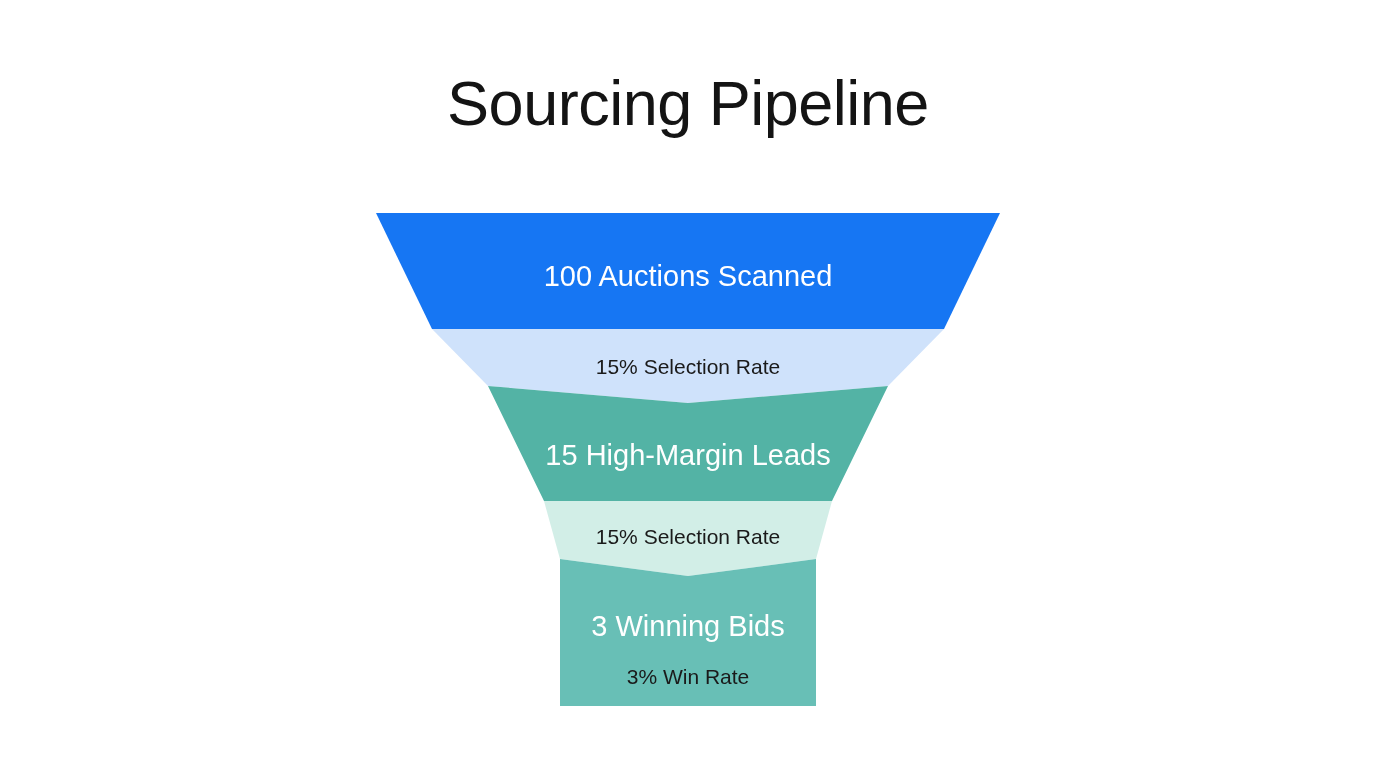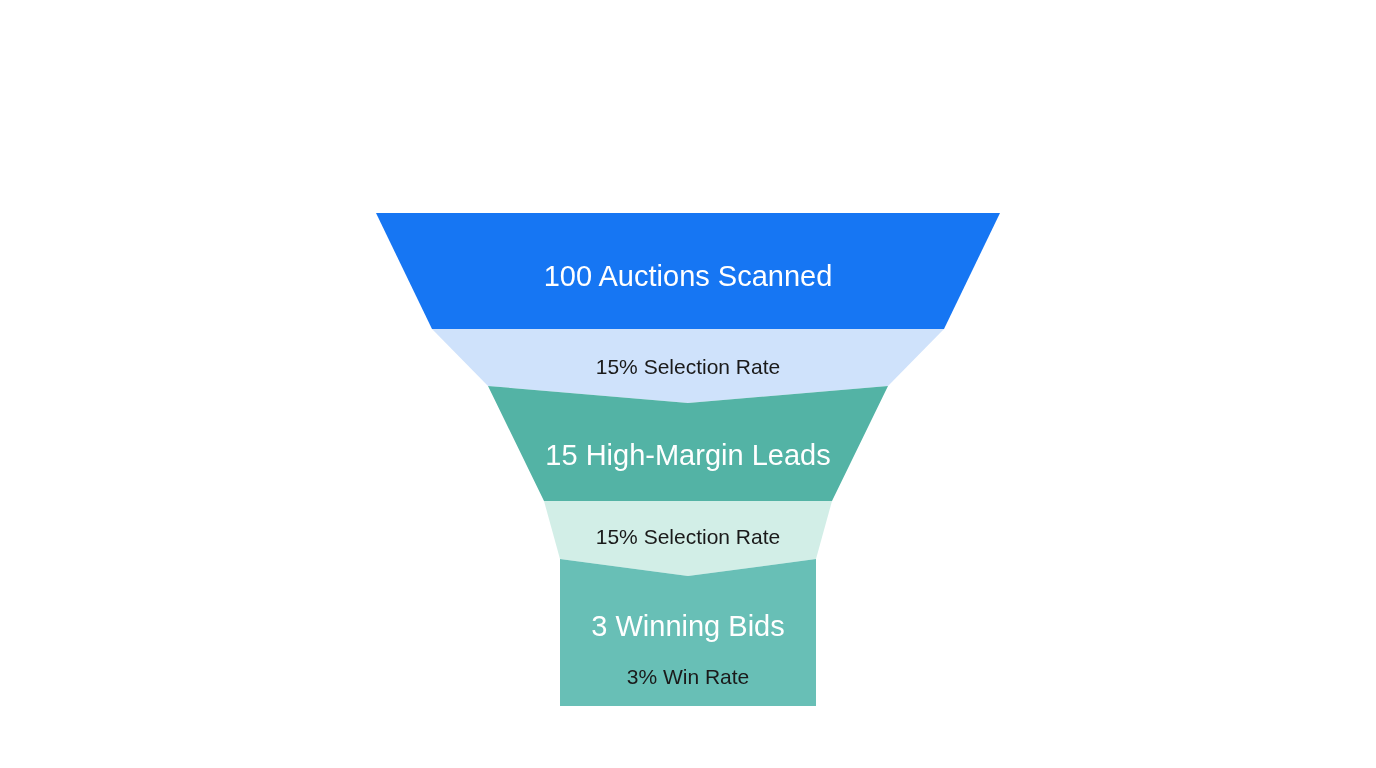--- a/index.html
+++ b/index.html
@@ -56,20 +56,21 @@
     font-size: 21px;
     font-weight: 400;
     fill: #1a1a1a;
   }
 </style>
 </head>
 <body style="background: rgb(255, 255, 255);">
 
 <div class="canvas" style="background: rgb(255, 255, 255);">
 
+  <div class="chart-title">Sourcing Pipeline</div>
 
   <div class="funnel-wrap">
     <svg class="funnel" viewBox="0 0 1376 768" xmlns="http://www.w3.org/2000/svg">
 
       <polygon points="376,199 1000,199 944,315 432,315" fill="#1676f3"></polygon>
 
       <polygon points="432,315 944,315 888,372 688,389 488,372" fill="#cfe2fb"></polygon>
 
       <polygon points="488,372 688,389 888,372 832,487 544,487" fill="#53b3a5"></polygon>
 

